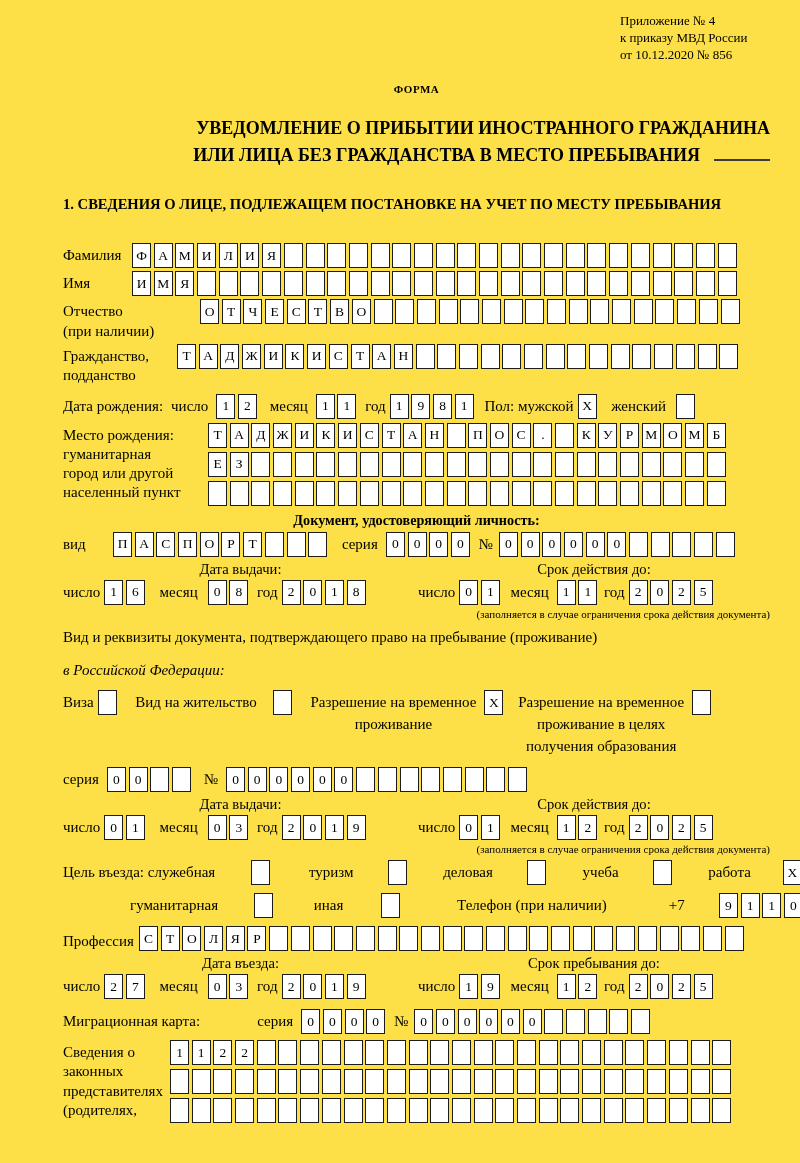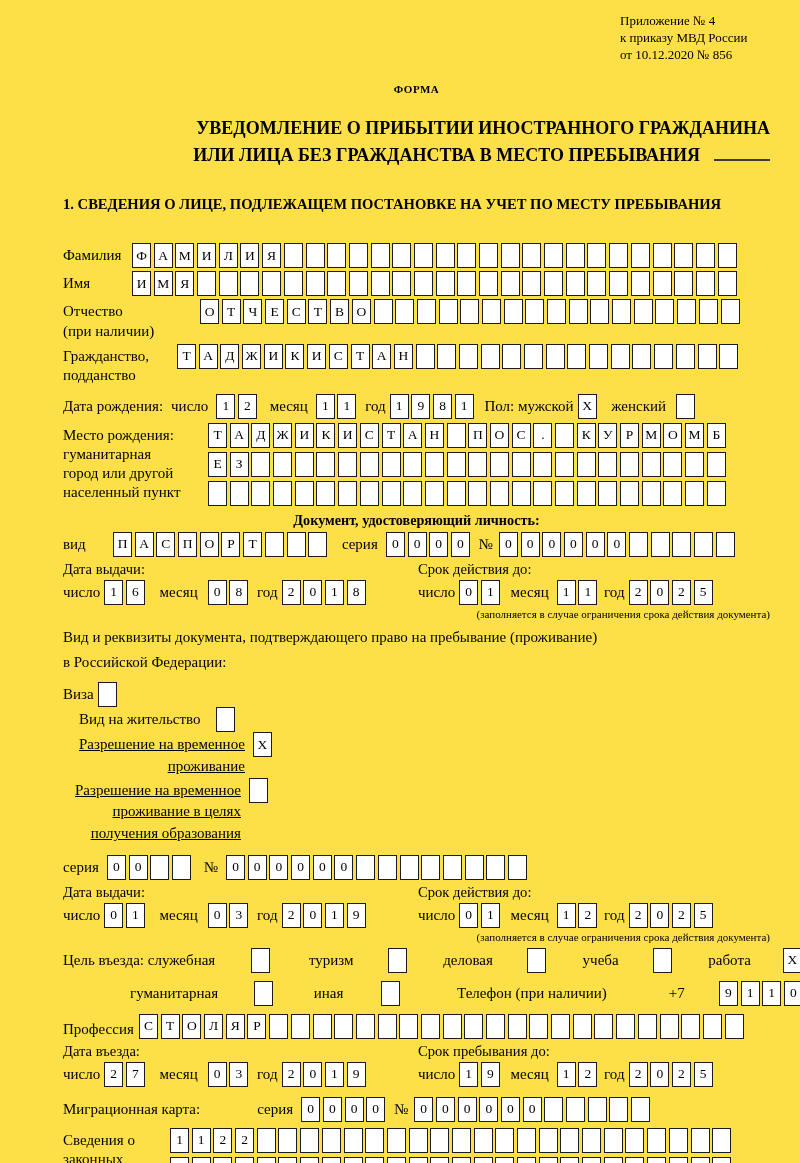--- a/index.html
+++ b/index.html
@@ -31,30 +31,30 @@
   .w145 { width:145px; } .w50 { width:50px; } .w107 { width:107px; }
   .ml4{margin-left:4px;} .ml6{margin-left:6px;} .ml8{margin-left:8px;}
   .ml10{margin-left:10px;} .ml12{margin-left:12px;} .ml16{margin-left:16px;} 
   .r-first { margin-top:30px; }
   .r-citiz { margin-bottom:9px; }
   .r-birthdate { margin-bottom:4px; }
   .r-birthplace { margin-bottom:1px; }
   .dochdr { text-align:center; font-weight:bold; font-size:14.2px; margin:2px 0 3px 0; }
   
   .dphdr { display:flex; margin-top:4px; }
-  .dphdr > div { font-size:14.6px; }
+  .dphdr > div { text-align:center; font-size:14.6px; }
   .dpl { width:355px; flex:none; } .dpr { flex:1; }
   .dprow { display:flex; margin-top:2px; }
   .dprow .grp { display:flex; align-items:flex-start; }
   .note { text-align:right; font-size:11px; margin-top:3px; }
   .plain { margin-top:6px; line-height:1.55; }
   
-  .permits { display:flex; align-items:flex-start; margin-top:8px; margin-bottom:10px;flex-direction:column; }
+  .permits { display:flex; align-items:flex-start; margin-top:8px; margin-bottom:10px; }
   .permit { display:flex; align-items:flex-start; flex:none; }
-  .ptext { text-align:right; line-height:1.45; padding-top:2px;text-decoration:underline; }
+  .ptext { text-align:center; line-height:1.45; padding-top:2px; }
   
   .purp { display:flex; align-items:flex-start; margin-top:5px;gap:28px; }
   .purp .flabel { padding-top:3px; }
   .reps { margin-top:6px; }
 </style>
 </head>
 <body>
 
 <div class="page">
 
@@ -407,21 +407,21 @@
           <span class="cell">2</span>
           <span class="cell">0</span>
           <span class="cell">2</span>
           <span class="cell">5</span>
         </span>
     </div>
   </div>
   <div class="note">(заполняется в случае ограничения срока действия документа)</div>
 
   <div class="plain">Вид и реквизиты документа, подтверждающего право на пребывание (проживание)</div>
-  <div class="plain" style="margin-top:2px;">в Российской Федерации:</div>
+  <div class="plain" style="margin-top:10px;font-style:italic;">в Российской Федерации:</div>
 
   <div class="permits">
     <div class="permit">
       <span class="flabel">Виза</span>
       <span class="cells ml4">
           <span class="cell"></span>
         </span>
     </div>
     <div class="permit ml16">
       <span class="flabel">Вид на жительство</span>

